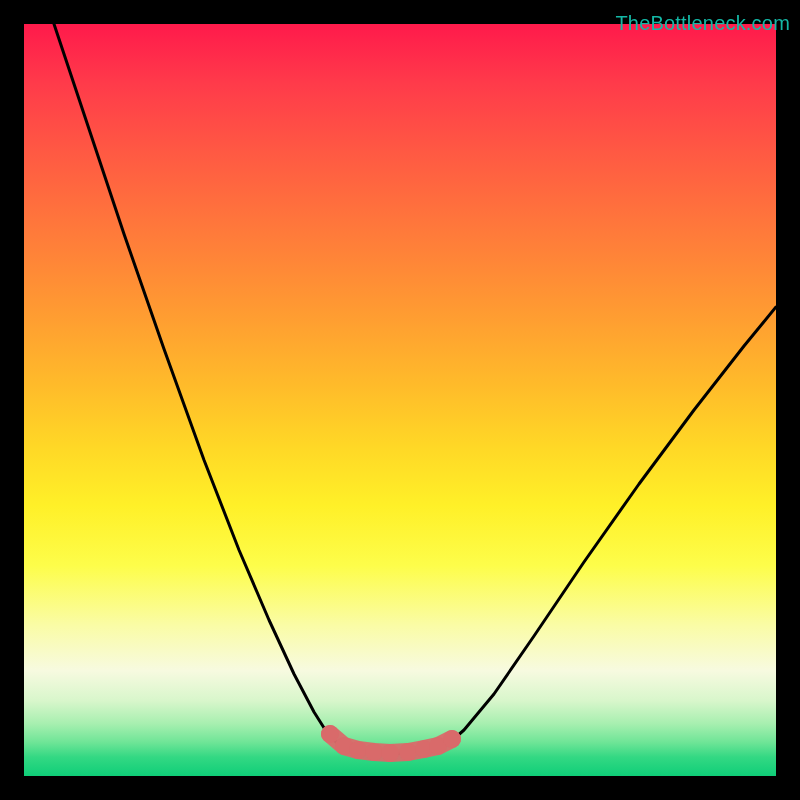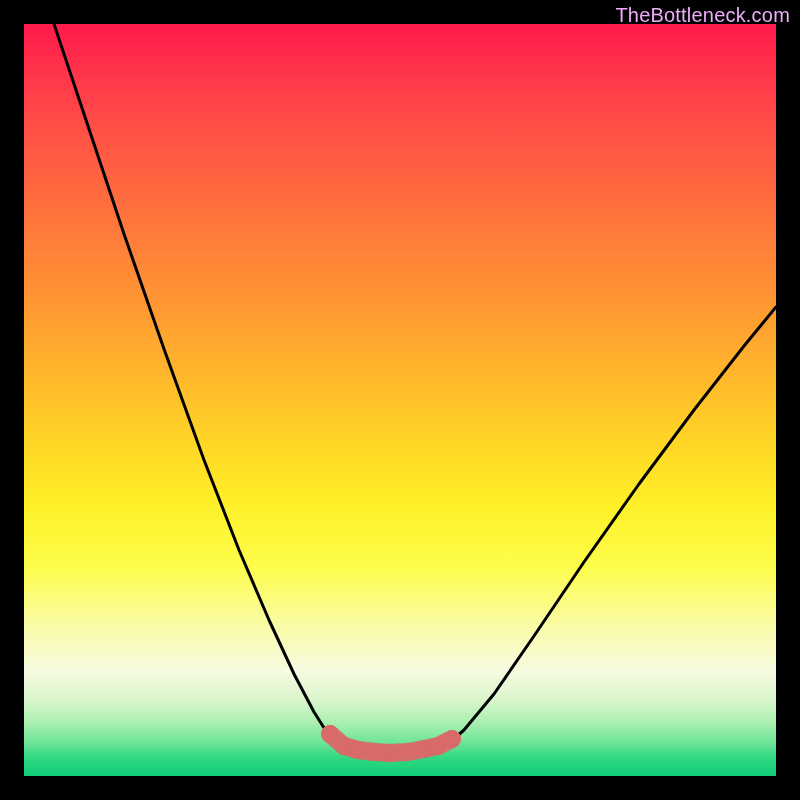--- a/index.html
+++ b/index.html
@@ -37,23 +37,23 @@
       #f7fae0 86%,
       #d8f6cb 90%,
       #a8efb0 93%,
       #6fe597 95.5%,
       #33d883 97.5%,
       #0fce78 100%
     );
   }
   .watermark {
     position: absolute;
-    top: 4px;
+    top: 12px;
     right: 10px;
-    color: #f0abfc;
+    color: #14b8a6;
     font-size: 20px;
     font-weight: 500;
     letter-spacing: 0.2px;
     user-select: none;
   }
   svg.curves {
     position: absolute;
     inset: 0;
   }
 </style>

